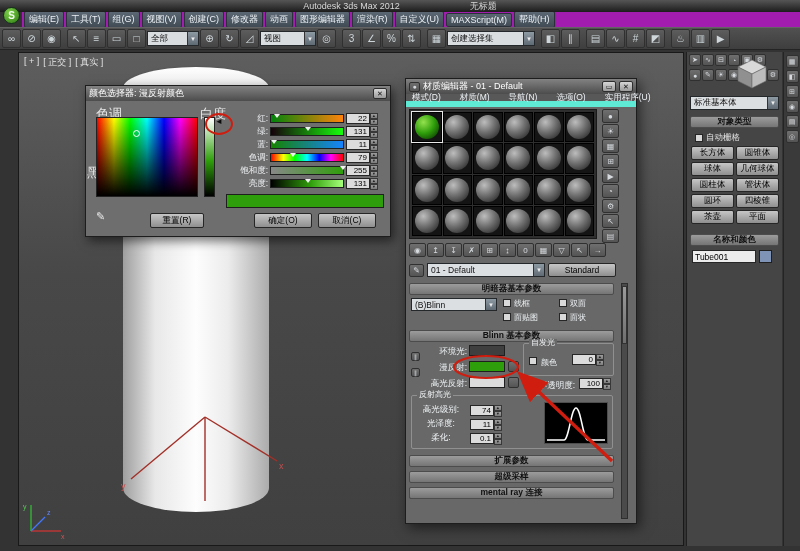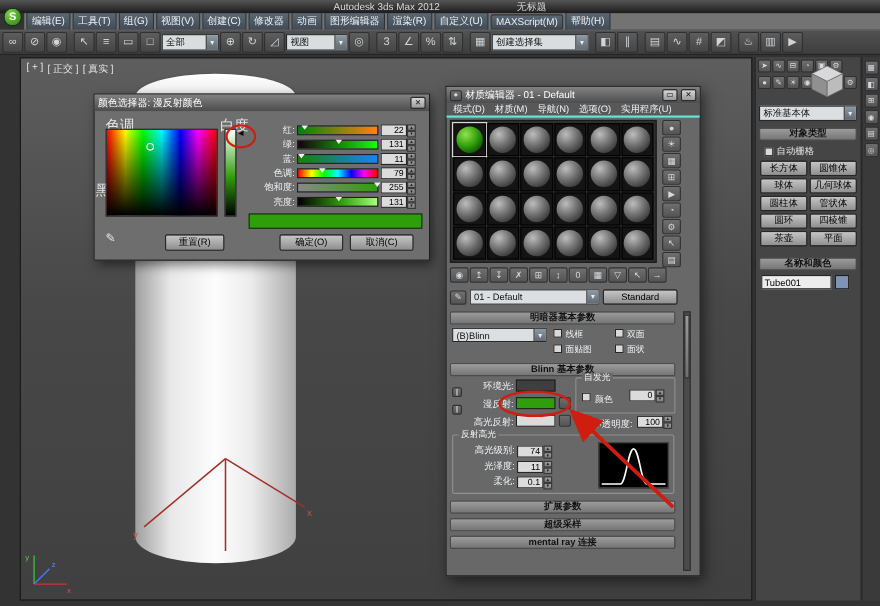--- a/index.html
+++ b/index.html
@@ -3,21 +3,21 @@
 <meta charset="utf-8">
 <style>
 *{margin:0;padding:0;box-sizing:border-box}
 html,body{background:#1e1e1e}
 body{font-family:"Liberation Sans","DejaVu Sans",sans-serif}
 #root{position:relative;width:800px;height:551px;background:#333;overflow:hidden}
 
 
 .titlebar{position:absolute;left:0;top:0;width:800px;height:12px;background:linear-gradient(#555,#1c1c1c);display:flex;align-items:center;justify-content:center;gap:70px;color:#d8d8d8;font-size:9px}
 .logo{position:absolute;left:3px;top:7px;width:17px;height:17px;border-radius:50%;background:radial-gradient(circle at 35% 30%,#7fd14a,#2d7a12);border:1px solid #14321a;color:#f2fff2;font-size:10px;font-weight:bold;display:flex;align-items:center;justify-content:center;z-index:5}
-.menubar{position:absolute;left:22px;top:12px;right:0;height:15px;background:#737373;display:flex;align-items:center;gap:2px;padding-left:2px;overflow:hidden}
+.menubar{position:absolute;left:22px;top:12px;right:0;height:15px;background:#a21caf;display:flex;align-items:center;gap:2px;padding-left:2px;overflow:hidden}
 .menu-item{font-size:9px;color:#ecf0f4;padding:1px 4px;background:linear-gradient(#5b6873,#404b55);border:1px solid #2a3138;border-radius:2px;white-space:nowrap}
 .toolbar{position:absolute;left:0;top:27px;width:800px;height:23px;background:linear-gradient(#515151,#3e3e3e);border-top:1px solid #646464;border-bottom:1px solid #242424;display:flex;align-items:center;padding:0 2px;gap:1px;overflow:hidden}
 .tb-icon{width:19px;height:19px;flex:0 0 auto;background:linear-gradient(#5d5d5d,#454545);border:1px solid #303030;border-radius:2px;color:#ced6da;font-size:10px;display:flex;align-items:center;justify-content:center}
 .tb-sep{width:4px;flex:0 0 auto}
 .tb-dd{height:15px;flex:0 0 auto;background:#d9dde0;border:1px solid #24282b;display:flex;align-items:center;color:#111;font-size:8.5px}
 .tb-dd .lbl{flex:1;padding:0 3px;white-space:nowrap;overflow:hidden}
 .tb-dd .arr,.me-dd .arr{width:11px;height:100%;background:linear-gradient(#8d99a3,#5f6a74);color:#eee;font-size:7px;display:flex;align-items:center;justify-content:center;border-left:1px solid #333}
 
 
 .viewport{position:absolute;left:18px;top:52px;width:666px;height:494px;background:linear-gradient(180deg,#5e5e5e,#484848 45%,#404040);border:1px solid #191919;overflow:hidden}
@@ -61,39 +61,39 @@
 .g4{background:linear-gradient(90deg,#888,#2f9e0b)}
 .g5{background:linear-gradient(90deg,#000,#2f9e0b 55%,#a6ff7a)}
 .preview{position:absolute;left:140px;top:108px;width:158px;height:14px;border:1px solid #1e1e1e}
 .pipette{position:absolute;left:10px;top:124px;color:#e6e6e6;font-size:11px}
 .cs-reset{position:absolute;left:64px;top:127px;width:54px;height:15px}
 .cs-ok{position:absolute;left:168px;top:127px;width:58px;height:15px}
 .cs-cancel{position:absolute;left:232px;top:127px;width:58px;height:15px}
 
 
 .mat-editor{position:absolute;left:405px;top:78px;width:232px;height:446px;background:#686868;border:1px solid #1d1d1d;box-shadow:3px 4px 12px rgba(0,0,0,.55);z-index:9}
-.me-menus{position:absolute;left:0;top:15px;right:0;height:13px;background:#585858;border-bottom:2px solid #5eead4;display:flex;align-items:center;gap:1px;padding:0 2px}
+.me-menus{position:absolute;left:0;top:15px;right:0;height:13px;background:#585858;border-bottom:6px solid #5eead4;display:flex;align-items:center;gap:11px;padding:0 2px}
 .me-menu{font-size:8.5px;color:#eef2f6;padding:0 4px;white-space:nowrap}
 .sample-zone{position:absolute;left:3px;top:30px;width:188px;height:130px;background:#2e2e2e;border:1px solid #1a1a1a;display:grid;grid-template-columns:repeat(6,1fr);gap:1px;padding:2px}
 .slot{background:#141414;display:flex;align-items:center;justify-content:center;border:1px solid #000}
 .slot.active{outline:1px solid #e8e8e8}
 .sphere{width:24px;height:24px;border-radius:50%;background:radial-gradient(circle at 35% 30%,#bdbdbd,#707070 45%,#2c2c2c 88%)}
 .sphere.green{background:radial-gradient(circle at 35% 30%,#93e24e,#2f9e0b 48%,#0b3a02 90%)}
 .me-vtools{position:absolute;left:196px;top:30px;width:18px;display:flex;flex-direction:column;gap:1px}
 .me-htools{position:absolute;left:3px;top:164px;display:flex;gap:1px}
 .me-namerow{position:absolute;left:3px;top:184px;display:flex;gap:3px;align-items:center}
 .me-dd{width:118px;height:14px;background:#dcdfe2;border:1px solid #24282b;display:flex;align-items:center;font-size:8.5px;color:#111}
 .me-dd .lbl{flex:1;padding:0 3px;white-space:nowrap;overflow:hidden}
 .std-btn{width:68px;height:14px}
 .params{position:absolute;left:3px;top:204px;width:219px;height:238px;font-size:8.5px}
 .clab{position:absolute;width:46px;text-align:right;color:#eef2f5;font-size:8.5px;line-height:11px;white-space:nowrap}
 .swatch{position:absolute;width:36px;height:11px;border:1px solid #1f1f1f;background:#888}
 .graphbox{background:#000;border:1px solid #4e4e4e}
 .hl-row{display:flex;align-items:center;height:14px;gap:2px;padding-left:2px}
-.hl-lab{width:54px;text-align:right;color:#eef2f5;font-size:8.5px;white-space:nowrap}
+.hl-lab{width:54px;text-align:center;color:#eef2f5;font-size:8.5px;white-space:nowrap}
 .me-roll{position:absolute;left:0;width:205px}
 .scroll{position:absolute;width:7px;height:236px;background:#4a4a4a;border:1px solid #2e2e2e}
 .scroll .thumb{position:absolute;left:0;top:2px;width:5px;height:58px;background:linear-gradient(#9a9a9a,#6f6f6f);border:1px solid #333}
 .opt{display:flex;align-items:center;gap:3px;color:#eef2f5;font-size:8px;height:14px}
 
 
 .cmd{position:absolute;left:686px;top:52px;width:96px;height:494px;background:#454545;border-left:1px solid #202020}
 .cp-tabs{position:absolute;left:2px;top:2px;display:flex;gap:1px}
 .cp-cats{position:absolute;left:2px;top:17px;display:flex;gap:1px}
 .cp-cats .mini,.cp-tabs .mini{width:12px;height:12px;font-size:7px}

